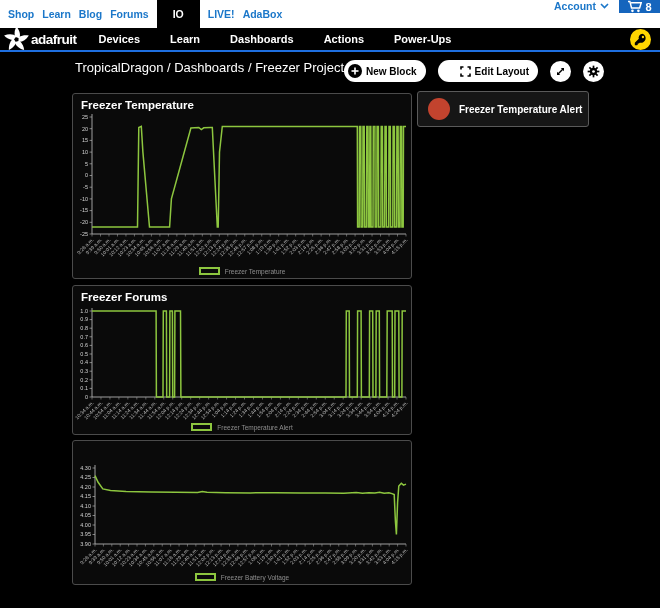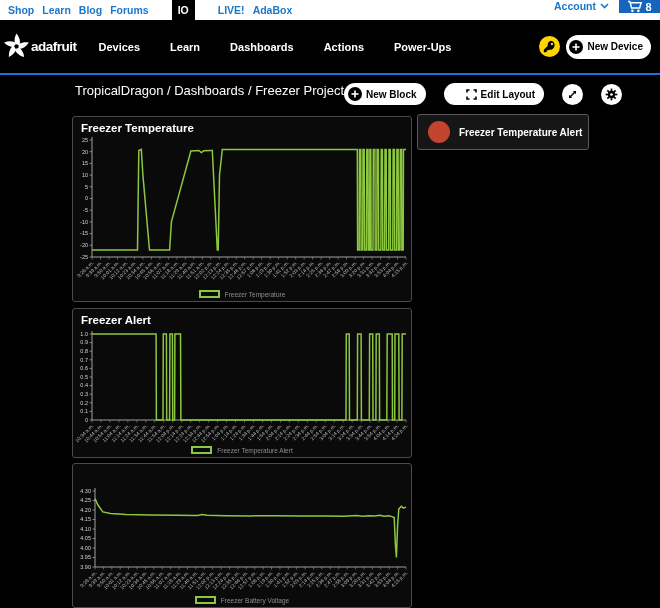--- a/index.html
+++ b/index.html
@@ -1,39 +1,39 @@
 <!DOCTYPE html>
 <html><head>
 <meta charset="utf-8">
 <style>
 *{margin:0;padding:0;box-sizing:border-box}
 html,body{width:660px;height:608px;background:#000;font-family:"Liberation Sans",sans-serif;overflow:hidden}
 a{text-decoration:none}
 
-.topbar{height:20px;background:#fff;display:flex;align-items:stretch;font-size:10.5px;font-weight:bold;padding-left:4px}
+.topbar{height:28px;background:#fff;display:flex;align-items:stretch;font-size:10.5px;font-weight:bold;padding-left:4px}
 .topbar .tlink{color:#1b77c9;display:flex;align-items:center;padding:0 4px}
-.io-tab{background:#000;color:#fff;display:flex;align-items:center;padding:0 6px;margin:0 19px}
+.io-tab{background:#000;color:#fff;display:flex;align-items:center;padding:0 16px;margin:0 4px}
 .top-right{margin-left:auto;display:flex;align-items:flex-start}
 .account{color:#1b77c9;display:flex;align-items:center;gap:4px;padding:0 10px}
 .cart-btn{width:41px;background:#1565bd;color:#fff;display:flex;align-items:center;justify-content:center;gap:3px;font-size:11px;font-weight:bold}
 
-.mainnav{height:53px;background:#000;display:flex;align-items:center;color:#fff}
+.mainnav{height:22px;background:#000;display:flex;align-items:center;color:#fff}
 .brand{display:flex;align-items:center;margin-left:3px}
 .brand-text{font-size:13.5px;font-weight:bold;color:#fff;letter-spacing:-0.5px;margin-left:1px}
 .nav-items{display:flex;margin-left:7px}
 .nav-item{color:#fff;font-size:11px;font-weight:bold;padding:0 15px;display:flex;align-items:center;height:40px}
 .nav-right{margin-left:auto;display:flex;align-items:center;margin-right:9px;gap:6px}
 .key-btn{width:21px;height:21px;border-radius:50%;background:#ffd500;display:flex;align-items:center;justify-content:center;border:none;flex-shrink:0}
 .pill{height:24px;border-radius:12px;background:#fff;color:#000;font-size:10px;font-weight:bold;display:flex;align-items:center;gap:4px;padding:0 8px 0 3px;border:none;white-space:nowrap}
 
 .divider{height:2px;background:#1e6fe0}
 
 .crumb-row{display:flex;align-items:flex-start;margin:8px 78px 6px 75px;height:22px}
 .breadcrumb{color:#fff;font-size:13px;white-space:nowrap}
-.crumb-btns{margin-left:auto;display:flex;align-items:center;gap:18px}
+.crumb-btns{margin-left:auto;display:flex;align-items:center;gap:12px}
 .pill-s{height:22px;border-radius:11px;background:#fff;color:#000;font-size:10px;font-weight:bold;display:flex;align-items:center;gap:4px;padding:0 9px 0 4px;border:none;white-space:nowrap;flex-shrink:0}
 .pill-s.elayout{padding-left:22px}
 .circle-btn{width:21px;height:21px;border-radius:50%;background:#fff;border:none;display:flex;align-items:center;justify-content:center}
 
 .main-row{display:flex;align-items:flex-start;margin-left:72px;margin-top:11px}
 .charts-col{width:340px;display:flex;flex-direction:column}
 .panel{position:relative;width:340px;background:#0a0a0a;border:1px solid #4b4b4b;border-radius:3px}
 .panel.p1{height:186px;margin-bottom:6px}
 .panel.p2{height:150px;margin-bottom:5px}
 .panel.p3{height:145px}
@@ -93,28 +93,20 @@
     <a class="nav-item" href="#">Dashboards</a>
     <a class="nav-item" href="#">Actions</a>
     <a class="nav-item" href="#">Power-Ups</a>
   </div>
   <div class="nav-right">
     <button class="key-btn">
       <svg width="13" height="13" viewBox="0 0 24 24">
           <path d="M15.5 1.5a7 7 0 00-6.6 9.3L1.5 18.2V22.5h4.3l1.2-1.2v-2h2l1.5-1.5a7 7 0 105-16.3z" fill="#000"></path>
           <circle cx="16.5" cy="7.5" r="2.2" fill="#ffd500"></circle>
         </svg>
-    </button>
-    <button class="pill">
-      <svg width="14" height="14">
-          <circle cx="7" cy="7" r="7" fill="#000"></circle>
-          <rect x="6.2" y="3.5" width="1.6" height="7" fill="#fff"></rect>
-          <rect x="3.5" y="6.2" width="7" height="1.6" fill="#fff"></rect>
-        </svg>
-      <span>New Device</span>
     </button>
   </div>
 </div>
 
 <div class="divider"></div>
 
 <div class="crumb-row">
   <span class="breadcrumb">TropicalDragon / Dashboards / Freezer Project</span>
   <div class="crumb-btns">
     <button class="pill-s">
@@ -364,21 +356,21 @@
           <line x1="306.0857142857143" y1="111" x2="306.0857142857143" y2="113.5" stroke="#9a9a9a" stroke-width="0.6"></line>
           <text transform="translate(308.1,117) rotate(-45)" text-anchor="end" font-size="5" fill="#bdbdbd">3:54 p.m.</text>
           <line x1="315.0571428571429" y1="111" x2="315.0571428571429" y2="113.5" stroke="#9a9a9a" stroke-width="0.6"></line>
           <text transform="translate(317.1,117) rotate(-45)" text-anchor="end" font-size="5" fill="#bdbdbd">4:04 p.m.</text>
           <line x1="324.0285714285714" y1="111" x2="324.0285714285714" y2="113.5" stroke="#9a9a9a" stroke-width="0.6"></line>
           <text transform="translate(326.0,117) rotate(-45)" text-anchor="end" font-size="5" fill="#bdbdbd">4:14 p.m.</text>
           <line x1="333" y1="111" x2="333" y2="113.5" stroke="#9a9a9a" stroke-width="0.6"></line>
           <text transform="translate(335.0,117) rotate(-45)" text-anchor="end" font-size="5" fill="#bdbdbd">4:24 p.m.</text>
           <polyline points="19.0,25.0 83.1,25.0 83.4,111.0 90.0,111.0 90.3,25.0 93.4,25.0 93.7,111.0 96.6,111.0 96.9,25.0 99.4,25.0 99.7,111.0 101.6,111.0 101.9,25.0 107.5,25.0 107.9,111.0 273.0,111.0 273.3,25.0 276.2,25.0 276.5,111.0 284.3,111.0 284.6,25.0 288.1,25.0 288.4,111.0 296.3,111.0 296.6,25.0 299.7,25.0 300.0,111.0 302.9,111.0 303.2,25.0 306.3,25.0 306.6,111.0 313.8,111.0 314.2,25.0 319.2,25.0 319.5,111.0 321.7,111.0 322.0,25.0 325.8,25.0 326.1,111.0 328.9,111.0 329.2,25.0 333.0,25.0" fill="none" stroke="#8dc63f" stroke-width="1.5"></polyline>
         </svg>
-      <div class="panel-title">Freezer Alert</div>
+      <div class="panel-title">Freezer Forums</div>
       <div class="legend">
           <span class="swatch"></span>
           <span>Freezer Temperature Alert</span>
         </div>
     </div>
     <div class="panel p3">
       <svg id="chart-svg-2" width="338" height="143" viewBox="0 0 338 143">
           <line x1="22" y1="24" x2="22" y2="103" stroke="#c4c4c4" stroke-width="0.8"></line>
           <line x1="22" y1="103" x2="333" y2="103" stroke="#c4c4c4" stroke-width="0.8"></line>
           <line x1="19.5" y1="27" x2="22" y2="27" stroke="#b0b0b0" stroke-width="0.7"></line>

